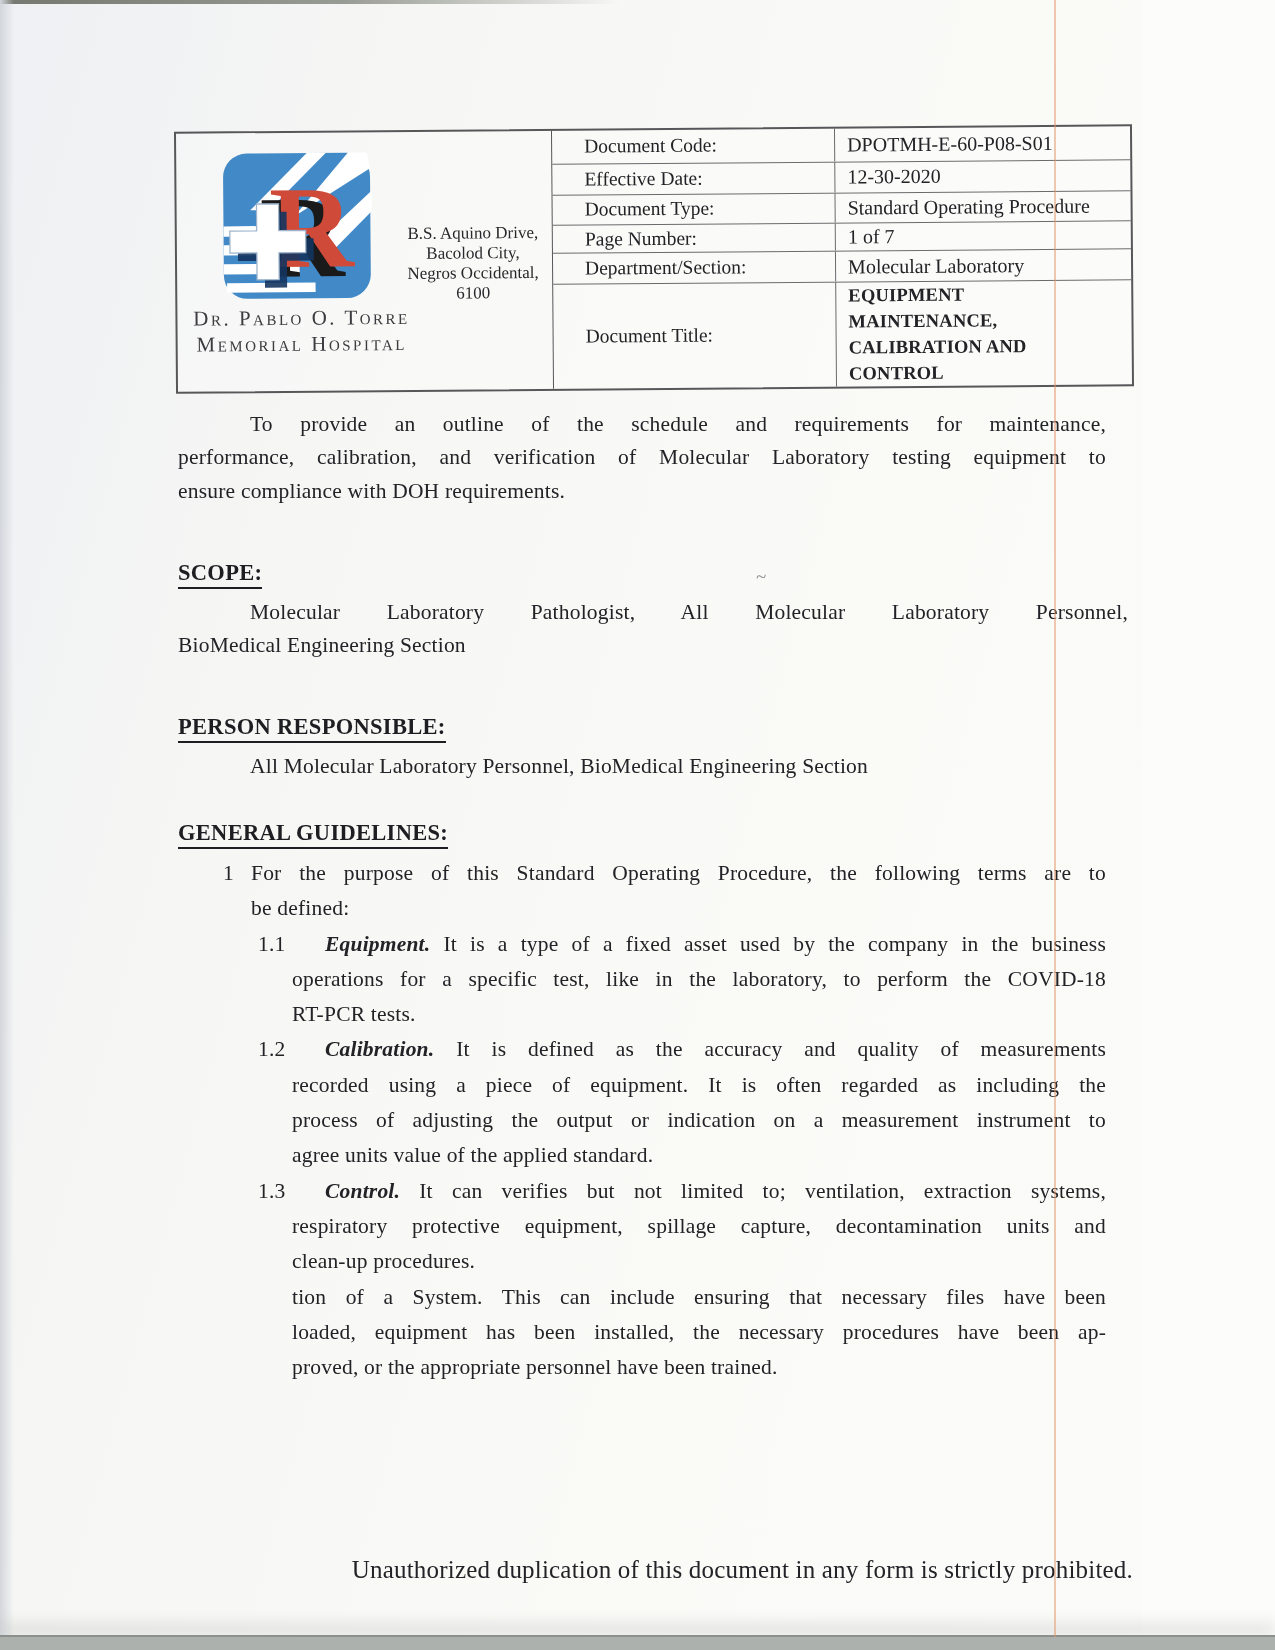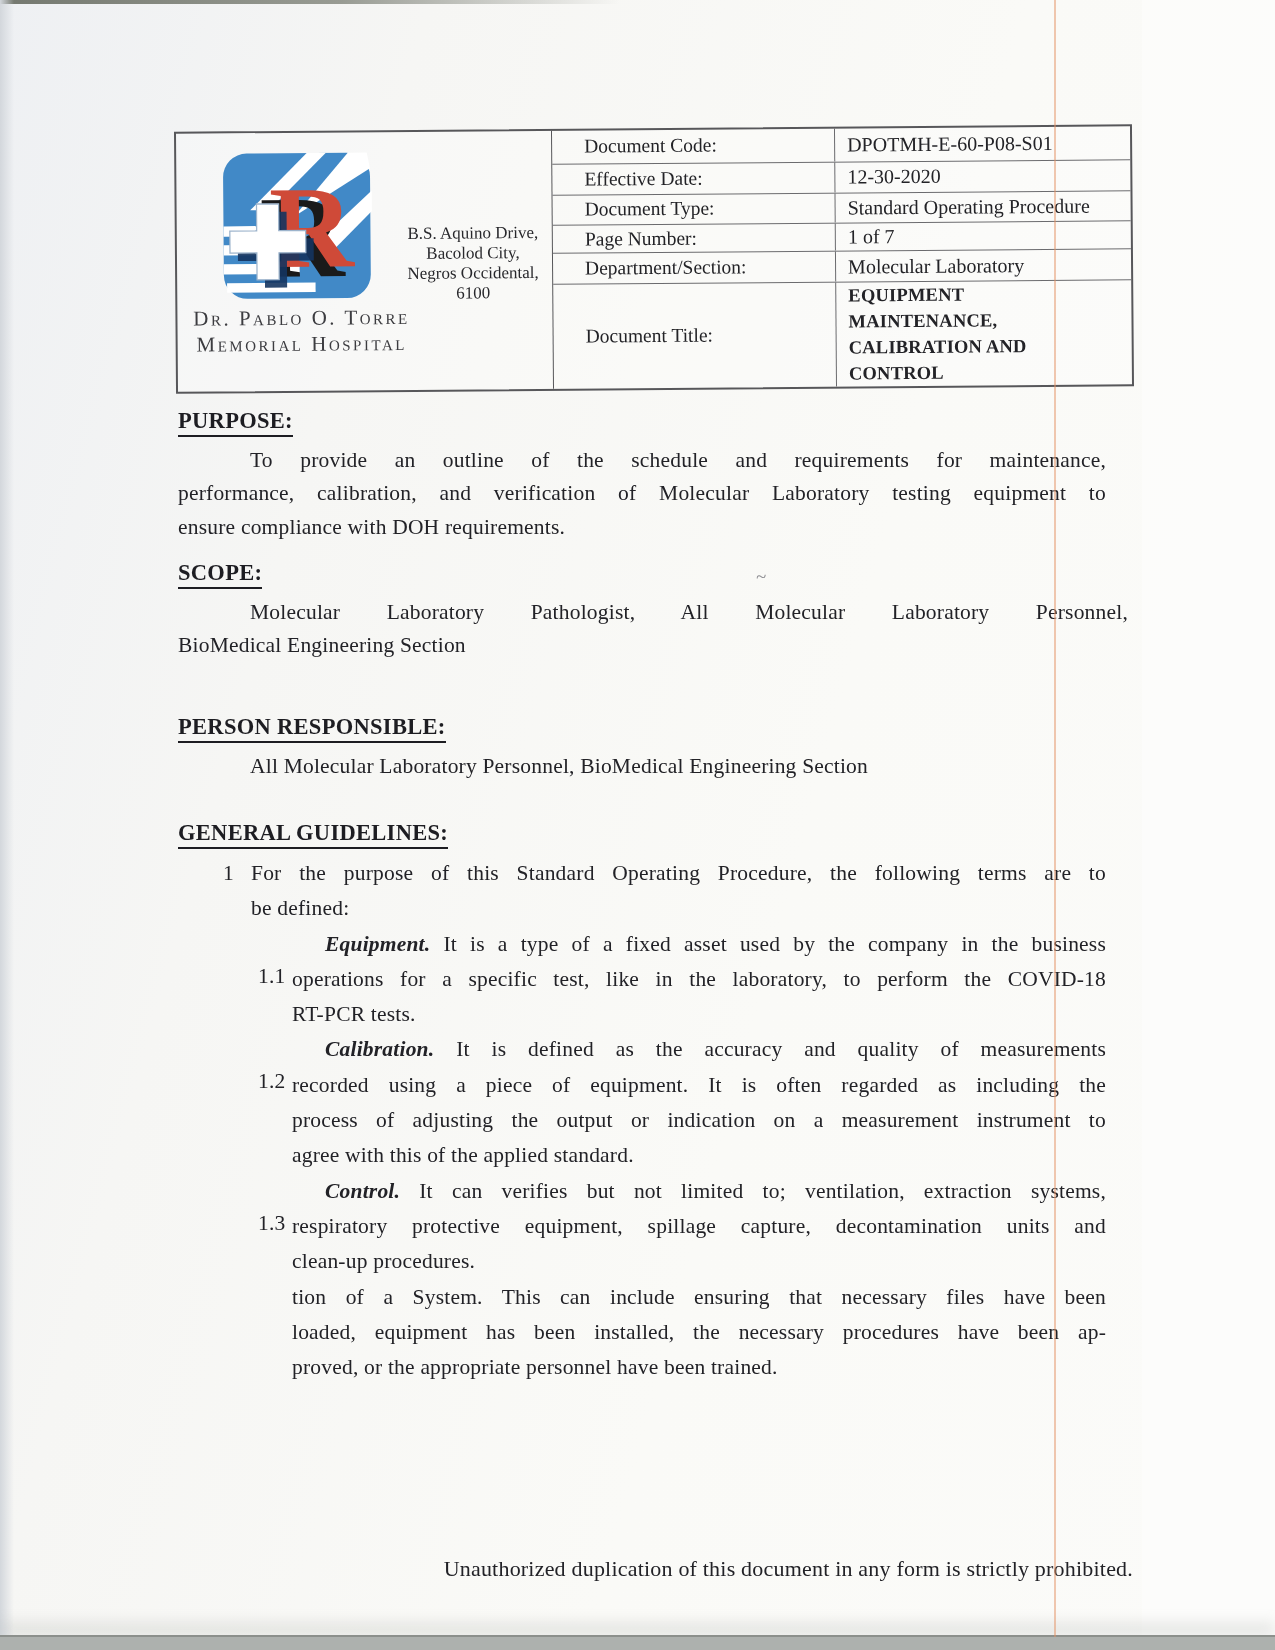--- a/index.html
+++ b/index.html
@@ -39,23 +39,23 @@
   .h1 span{display:inline-block;border-bottom:2.5px solid #1d1d22;padding-bottom:1px;}
   .ln{position:relative;font-size:21.5px;line-height:33.4px;color:#222227;letter-spacing:.2px;}
   .gln{position:relative;font-size:21.5px;line-height:35.3px;color:#222227;letter-spacing:.2px;}
   .j{text-align:justify;text-align-last:justify;}
   .ind{text-indent:72px;}
   .it1{margin-left:73px;}
   .sub{margin-left:114px;}
   .sub.first{text-indent:33px;}
   .num{position:absolute;top:0;font-style:normal;font-weight:normal;}
   .it1 .num{left:-28px;}
-  .sub .num{left:-34px;text-indent:0;margin-top:32px;}
+  .sub .num{left:-34px;text-indent:0;}
   .lead{font-weight:bold;font-style:italic;}
-  .footer{position:absolute;top:1556px;right:142px;font-size:22px;color:#222227;letter-spacing:.2px;}
+  .footer{position:absolute;top:1556px;right:142px;font-size:25px;color:#222227;letter-spacing:.2px;}
 </style>
 </head>
 <body>
 
 <div id="page">
 
   <div class="scan-right"></div>
   <div class="scan-top"></div>
   <div class="scan-left"></div>
   <div class="scan-bottom"></div>
@@ -111,21 +111,20 @@
         <div class="tvalue">Molecular Laboratory</div>
       </div>
       <div class="trow h56">
         <div class="tlabel">Document Title:</div>
         <div class="tvalue btitle">EQUIPMENT MAINTENANCE, CALIBRATION AND CONTROL</div>
       </div>
     </div>
   </div>
 
   <div class="sec" style="top:408px">
-    <div class="h1"><span>PURPOSE:</span></div>
     <div class="ln j ind">To provide an outline of the schedule and requirements for maintenance,</div>
     <div class="ln j">performance, calibration, and verification of Molecular Laboratory testing equipment to</div>
     <div class="ln">ensure compliance with DOH requirements.</div>
   </div>
 
   <div class="sec" style="top:560px;width:950px">
     <div class="h1"><span>SCOPE:</span></div>
     <div class="ln j ind">Molecular Laboratory Pathologist, All Molecular Laboratory Personnel,</div>
     <div class="ln">BioMedical Engineering Section</div>
   </div>
@@ -147,21 +146,21 @@
       <span class="num">1.1</span><span class="lead">Equipment.</span> <span>It is a type of a fixed asset used by the company in the business</span>
     </div>
     <div class="gln j sub">operations for a specific test, like in the laboratory, to perform the COVID-18</div>
     <div class="gln sub">RT-PCR tests.</div>
 
     <div class="gln j sub first">
       <span class="num">1.2</span><span class="lead">Calibration.</span> <span>It is defined as the accuracy and quality of measurements</span>
     </div>
     <div class="gln j sub">recorded using a piece of equipment. It is often regarded as including the</div>
     <div class="gln j sub">process of adjusting the output or indication on a measurement instrument to</div>
-    <div class="gln sub">agree with this of the applied standard.</div>
+    <div class="gln sub">agree units value of the applied standard.</div>
 
     <div class="gln j sub first">
       <span class="num">1.3</span><span class="lead">Control.</span> <span>It can verifies but not limited to; ventilation, extraction systems,</span>
     </div>
     <div class="gln j sub">respiratory protective equipment, spillage capture, decontamination units and</div>
     <div class="gln sub">clean-up procedures.</div>
 
     <div class="gln j sub">tion of a System. This can include ensuring that necessary files have been</div>
     <div class="gln j sub">loaded, equipment has been installed, the necessary procedures have been ap-</div>
     <div class="gln sub">proved, or the appropriate personnel have been trained.</div>

